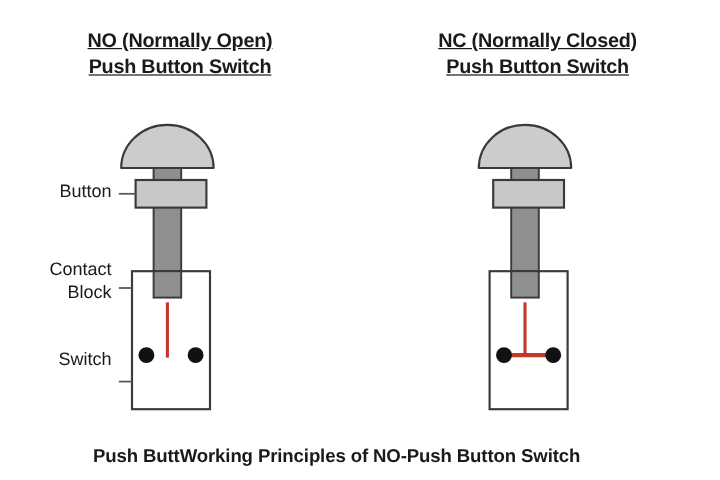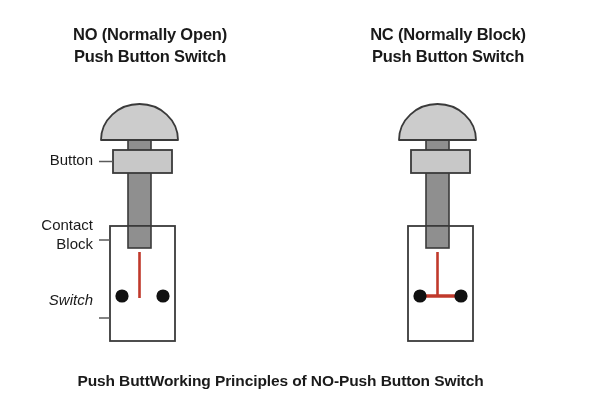--- a/index.html
+++ b/index.html
@@ -27,39 +27,39 @@
   .panel-title {
     position: absolute;
     text-align: center;
     font-size: 16.5px;
     font-weight: bold;
     line-height: 1.33;
     letter-spacing: -0.2px;
     color: #1a1a1a;
     white-space: nowrap;
   }
-  .panel-title .t-line { display: block; }
+  .panel-title .t-line { display: block; text-decoration: underline; }
 
   #title-no { left: 20px;  top: 24px; width: 260px; }
   #title-nc { left: 318px; top: 24px; width: 260px; }
 
   
   .side-label {
     position: absolute;
     text-align: right;
     font-size: 15px;
     line-height: 1.26;
     color: #1a1a1a;
     white-space: nowrap;
   }
   .side-label .l-line { display: block; }
 
   #label-button    { left: 0px; top: 151px; width: 93px; }
   #label-contact   { left: 0px; top: 216px; width: 93px; }
-  #label-actuator  { left: 0px; top: 291px; width: 93px; font-style: italic; }
+  #label-actuator  { left: 0px; top: 291px; width: 93px; }
 
   
   .caption {
     position: absolute;
     left: 0;
     top: 372px;
     width: 561px;
     text-align: center;
     font-size: 15.5px;
     font-weight: bold;
@@ -81,21 +81,21 @@
 <body>
 
 <div class="stage">
 
   <div class="panel-title" id="title-no">
     <span class="t-line">NO (Normally Open)</span>
     <span class="t-line">Push Button Switch</span>
   </div>
 
   <div class="panel-title" id="title-nc">
-    <span class="t-line">NC (Normally Block)</span>
+    <span class="t-line">NC (Normally Closed)</span>
     <span class="t-line">Push Button Switch</span>
   </div>
 
   <div class="side-label" id="label-button">
     <span class="l-line">Button</span>
   </div>
 
   <div class="side-label" id="label-contact">
     <span class="l-line">Contact</span>
     <span class="l-line">Block</span>

